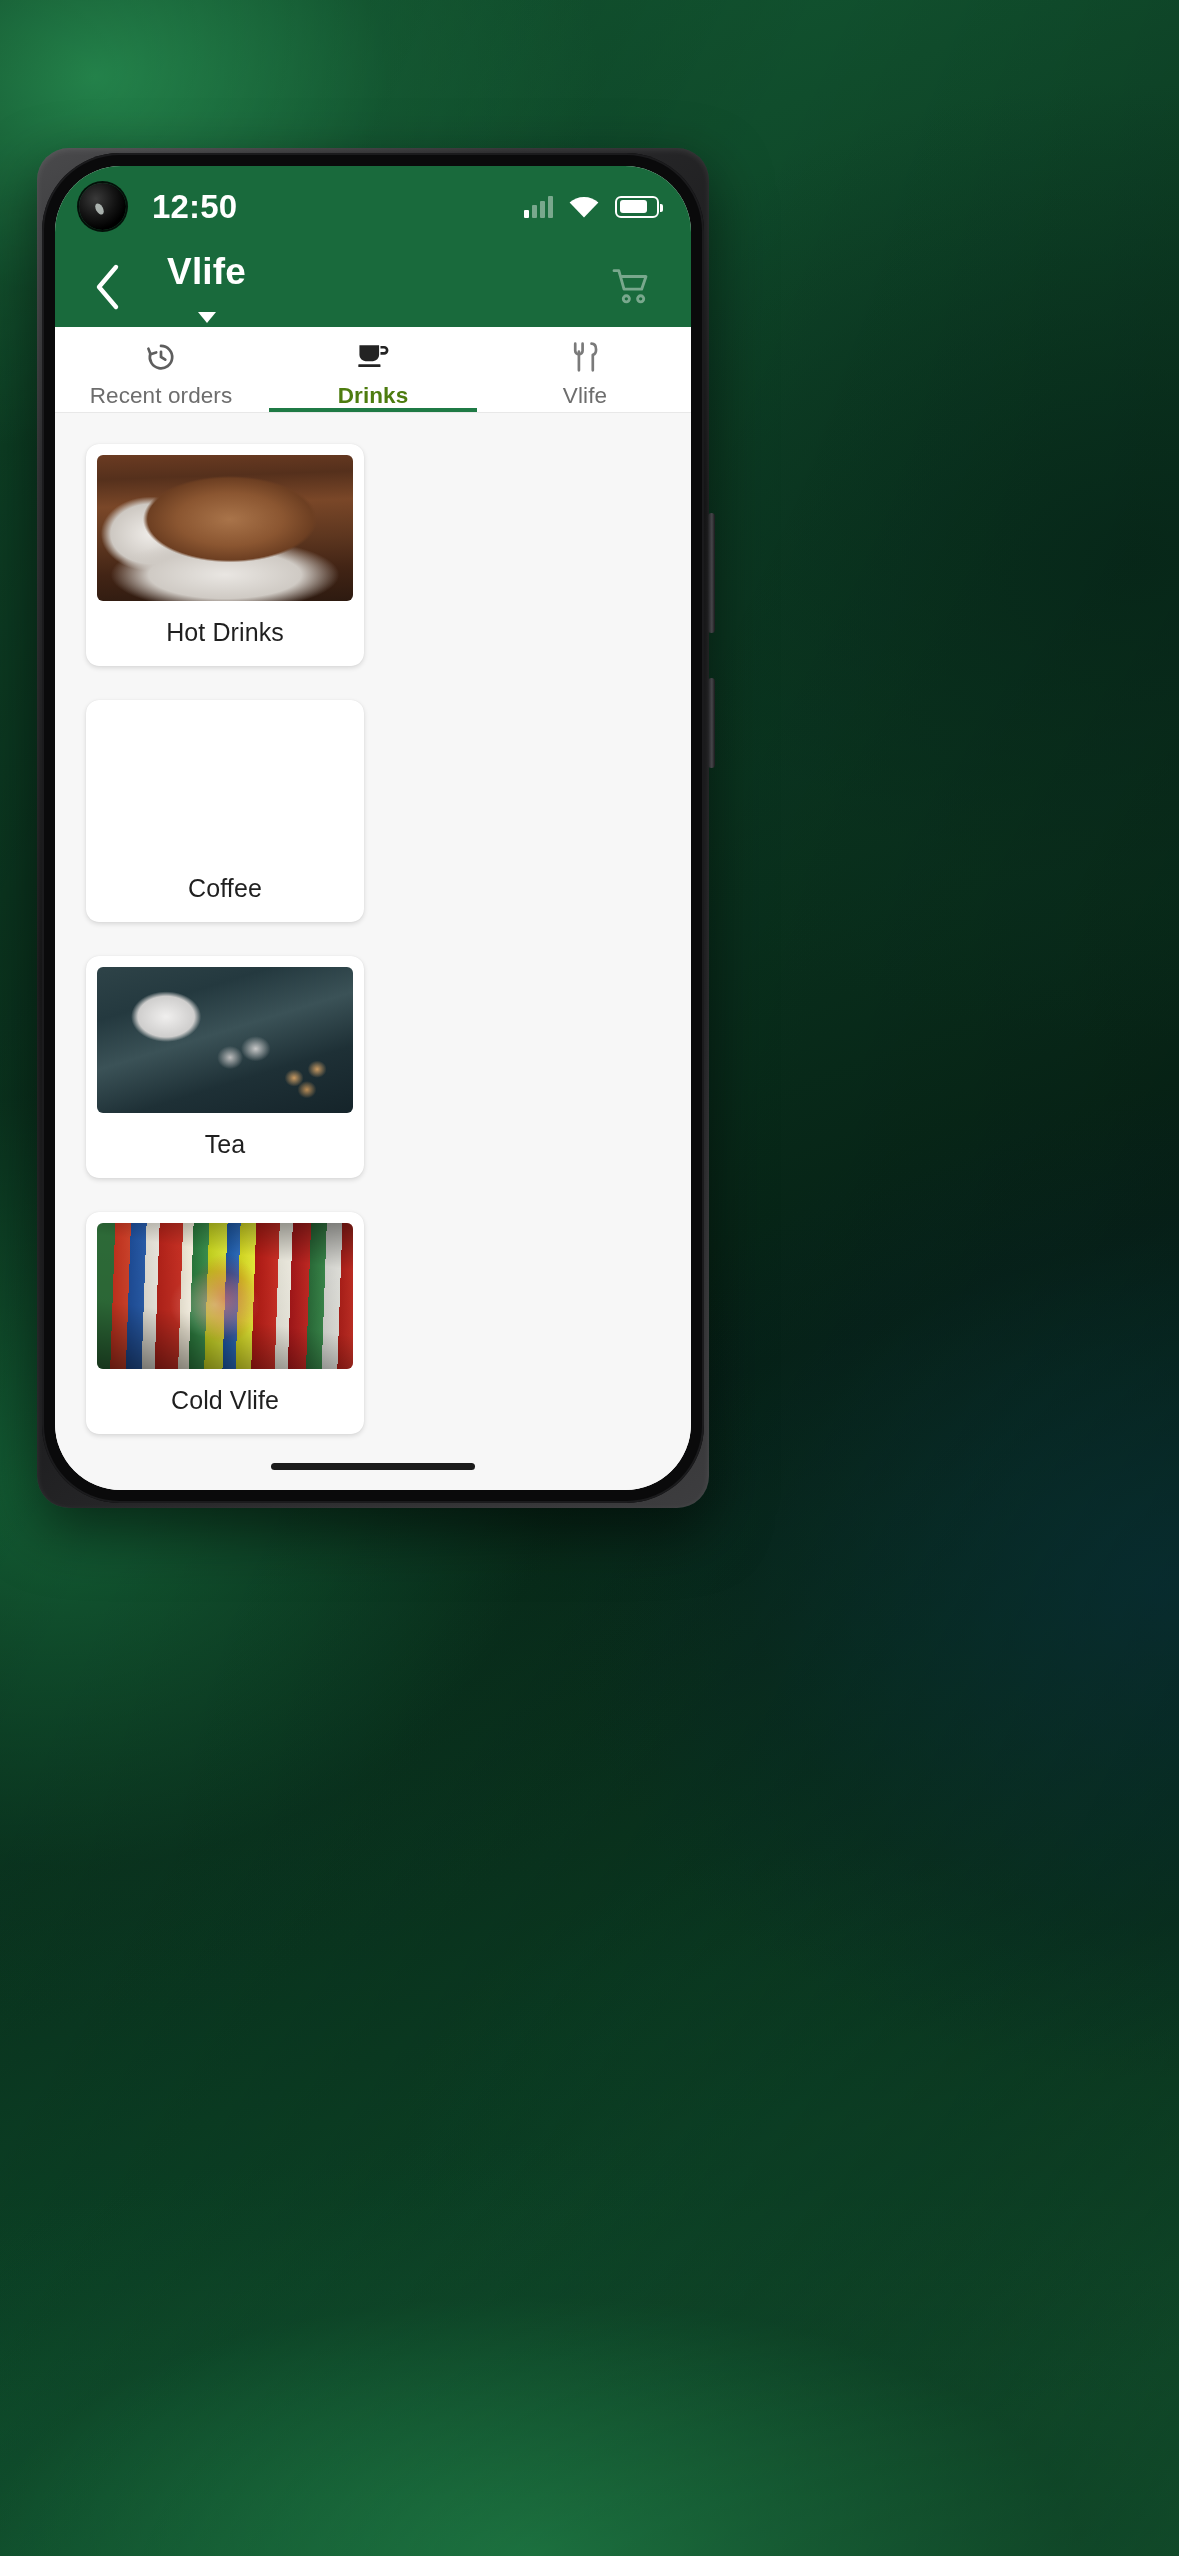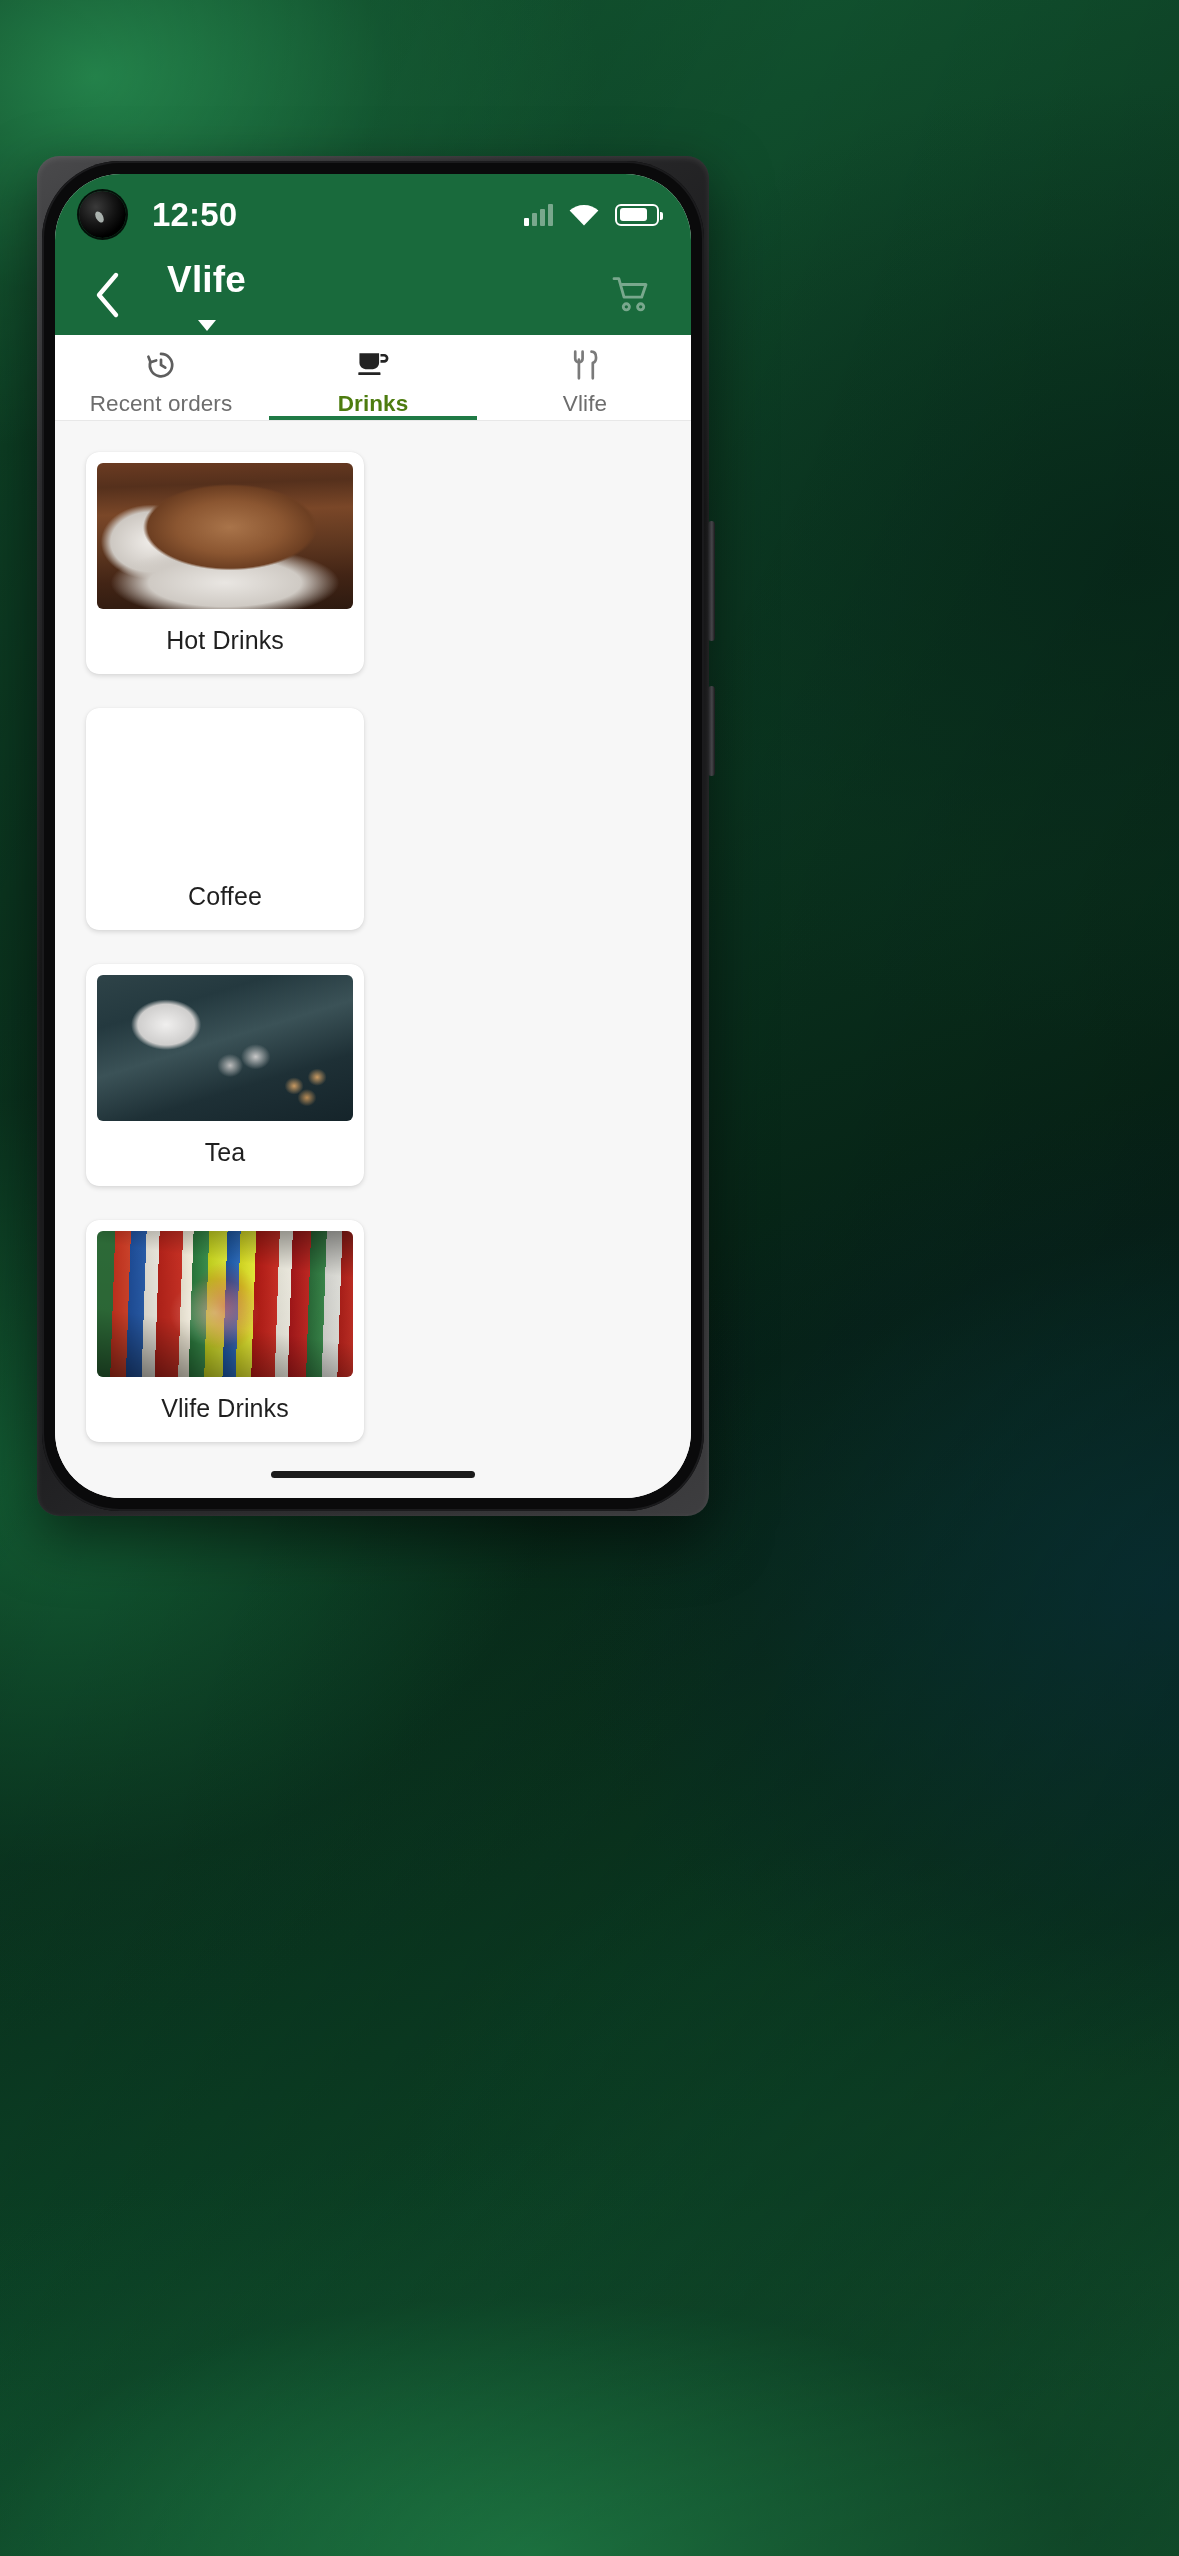--- a/index.html
+++ b/index.html
@@ -23,23 +23,23 @@
       linear-gradient(160deg,#135a33 0%,#0c3c23 30%,#072618 55%,#0c4527 78%,#1c7a44 100%);
   }
   #wallpaper:after{
     content:""; position:absolute; inset:0;
     background:linear-gradient(115deg, rgba(0,0,0,0.25) 0%, rgba(0,0,0,0) 35%, rgba(0,0,0,0.35) 100%);
   }
 
   
   #phone{
     position:absolute;
-    left:37px; top:156px;
+    left:37px; top:148px;
     width:672px; height:1360px;
-    border-radius:22px;
+    border-radius:32px;
     background:linear-gradient(145deg,#4a4a4c 0%,#2a2a2c 18%,#141415 45%,#202022 72%,#3e3e40 100%);
     padding:5px;
     box-shadow:0 22px 60px rgba(0,0,0,0.55), 0 2px 6px rgba(255,255,255,0.10) inset;
   }
   #phone-inner{
     width:100%; height:100%;
     border-radius:78px;
     background:#0a0a0b;
     padding:13px;
     box-shadow:0 0 0 2px #1b1b1d inset;
@@ -341,21 +341,21 @@
             <div class="card-label">Coffee</div>
           </div>
 
           <div class="card">
             <div class="card-img ph-tea"></div>
             <div class="card-label">Tea</div>
           </div>
 
           <div class="card">
             <div class="card-img ph-colddrinks"></div>
-            <div class="card-label">Vlife Drinks</div>
+            <div class="card-label">Cold Vlife</div>
           </div>
 
         </div>
 
         <div id="home-bar-wrap">
           <div id="home-bar"></div>
         </div>
 
       </div>
     </div>

